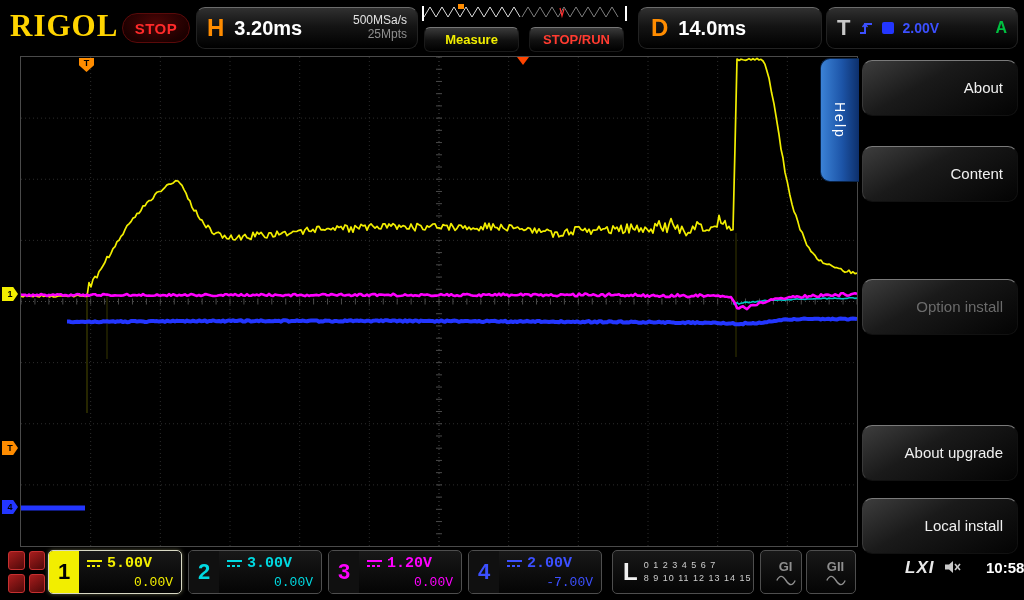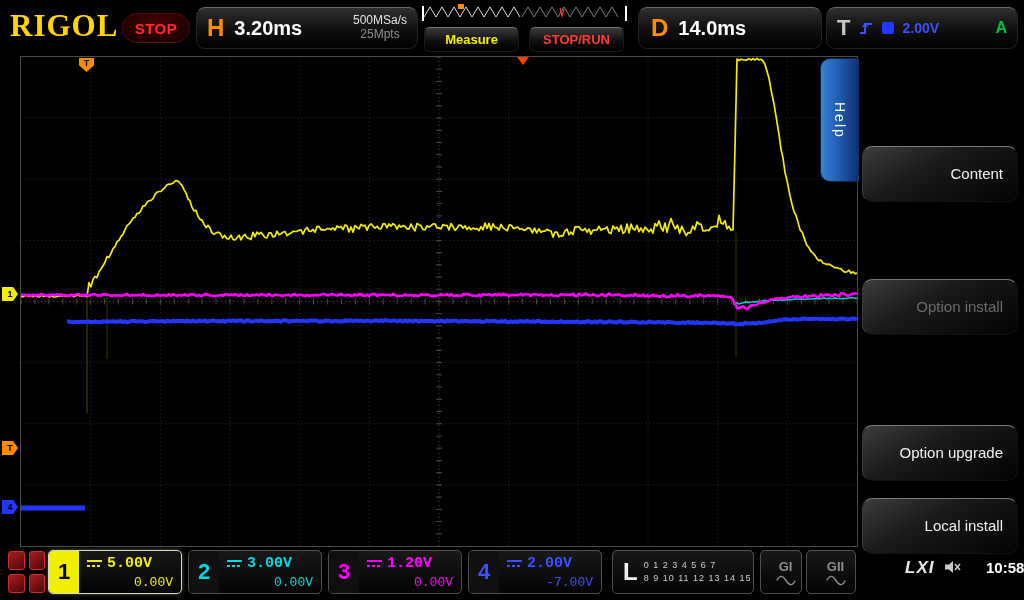--- a/index.html
+++ b/index.html
@@ -15,21 +15,21 @@
         background:radial-gradient(ellipse at 50% 30%,#4a0505,#1c0000 75%);
         border:1px solid #5a0a0a;color:#ff2a2a;font-weight:bold;font-size:15px;
         display:flex;align-items:center;justify-content:center;letter-spacing:.5px;}
   .topbox{position:absolute;border-radius:9px;box-sizing:border-box;
         background:linear-gradient(180deg,#303030 0%,#141414 45%,#000 100%);
         border:1px solid #222;border-top:1px solid #6c6c6c;
         box-shadow:0 2px 3px rgba(0,0,0,.9);display:flex;align-items:center;}
   .hbox{left:196px;top:7px;width:222px;height:42px;padding:0 10px;}
   .h-letter{color:#ff8c00;font-size:24px;font-weight:bold;margin-right:10px;}
   .h-value{color:#fff;font-size:20px;font-weight:bold;}
-  .rate-col{margin-left:auto;text-align:center;line-height:1.15;}
+  .rate-col{margin-left:auto;text-align:right;line-height:1.15;}
   .rate-top{font-size:12px;color:#e2e2e2;display:block;}
   .rate-bot{font-size:12px;color:#8f8f8f;display:block;}
   .preview{position:absolute;left:422px;top:4px;width:206px;height:20px;}
   .softkey{position:absolute;width:95px;height:25px;border-radius:6px;box-sizing:border-box;
         background:linear-gradient(180deg,#3a3a3a,#101010 55%,#000);
         border:1px solid #1a1a1a;border-top:1px solid #777;
         display:flex;align-items:center;justify-content:center;
         font-size:13px;font-weight:bold;cursor:pointer;}
   .measure{left:424px;top:27px;color:#f2ee00;}
   .stoprun{left:529px;top:27px;color:#ff3b30;}
@@ -278,23 +278,24 @@
     <div class="lmark" style="background: rgb(255, 140, 0); top: 441px;">T</div>
     <div class="lmark" style="background: rgb(35, 54, 255); top: 500px;">4</div>
     <div class="tflag" style="left: 79px; top: 58px; background: rgb(255, 140, 0);">T</div>
     <div class="dtri" style="left: 517px; top: 57px; border-top-color: rgb(255, 68, 0);"></div>
   </div>
 
 <div class="help-tab">
   <span>Help</span>
 </div>
 <div class="menu" id="menu">
+    <div class="menu-btn" style="top: 4px;">About</div>
     <div class="menu-btn" style="top: 77px; margin-top: 13px;">Content</div>
     <div class="menu-btn disabled" style="top: 223px;">Option install</div>
-    <div class="menu-btn" style="top: 369px;">Option upgrade</div>
+    <div class="menu-btn" style="top: 369px;">About upgrade</div>
     <div class="menu-btn" style="top: 442px;">Local install</div>
   </div>
 
 <div class="bottombar">
   <div class="redgrid">
     <span></span>
       <span></span>
     <span></span>
       <span></span>
   </div>

